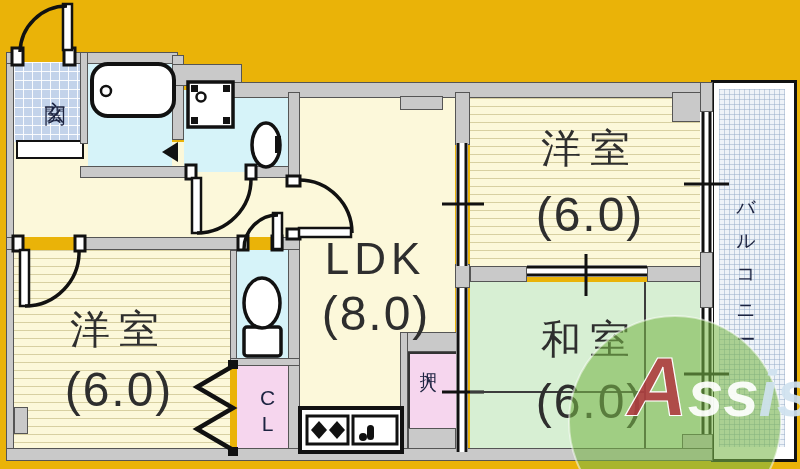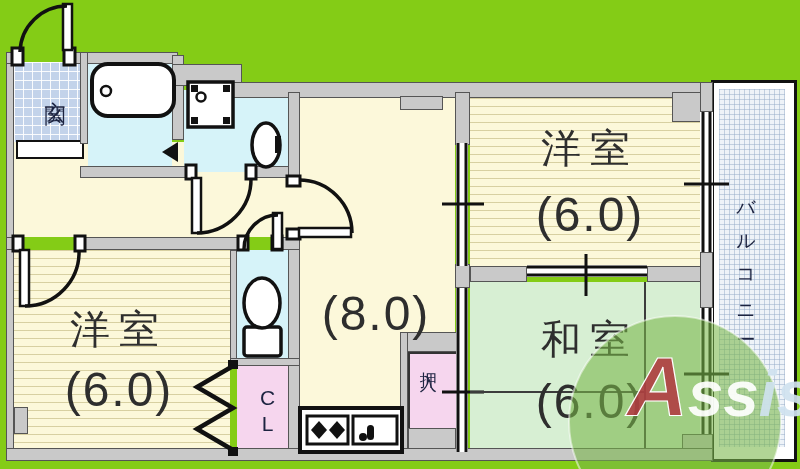--- a/index.html
+++ b/index.html
@@ -1,16 +1,16 @@
 <!DOCTYPE html>
 <html><head>
 <meta charset="utf-8">
 <style>
   html,body{margin:0;padding:0;background:#fff;}
-  #plan{position:relative;width:800px;height:469px;background:#84cc16;overflow:hidden;
+  #plan{position:relative;width:800px;height:469px;background:#eab308;overflow:hidden;
         font-family:"Liberation Sans","DejaVu Sans",sans-serif;}
   .abs{position:absolute;}
   .wall{position:absolute;background:#c9c9c9;border:1px solid #555;box-sizing:border-box;}
   .floor{position:absolute;box-sizing:border-box;}
   .f-yellow{background:#fcf8da;}
   .f-stripe{background:#fcf8da;
     background-image:repeating-linear-gradient(to bottom, rgba(185,175,115,.55) 0 1px, transparent 1px 8px);}
   .f-cyan{background:#d6f3f9;}
   .f-green{background:#d7efd3;}
   .f-pink{background:#f6d6ee;}
@@ -200,20 +200,21 @@
       <line x1="470" y1="392" x2="645" y2="392" stroke="#3c3c3c" stroke-width="2"></line>
       <line x1="645" y1="282" x2="645" y2="448" stroke="#3c3c3c" stroke-width="2"></line>
     </g>
   </svg>
 
   <div class="label vtext small-label" style="left:44px;top:84px;font-size:21px;letter-spacing:6px;">玄関</div>
 
   <div class="label big" style="left:505px;top:127px;width:170px;">洋室</div>
   <div class="label size" style="left:505px;top:190px;width:170px;">(6.0)</div>
 
+  <div class="label big" style="left:290px;top:236px;width:170px;letter-spacing:5px;font-size:44px;">LDK</div>
   <div class="label size" style="left:291px;top:289px;width:170px;">(8.0)</div>
 
   <div class="label big" style="left:505px;top:318px;width:170px;">和室</div>
   <div class="label size" style="left:505px;top:377px;width:170px;">(6.0)</div>
 
   <div class="label big" style="left:34px;top:308px;width:170px;">洋室</div>
   <div class="label size" style="left:34px;top:365px;width:170px;">(6.0)</div>
 
   <div class="label vtext small-label" style="left:419px;top:358px;font-size:17px;letter-spacing:3px;">押入</div>
 

